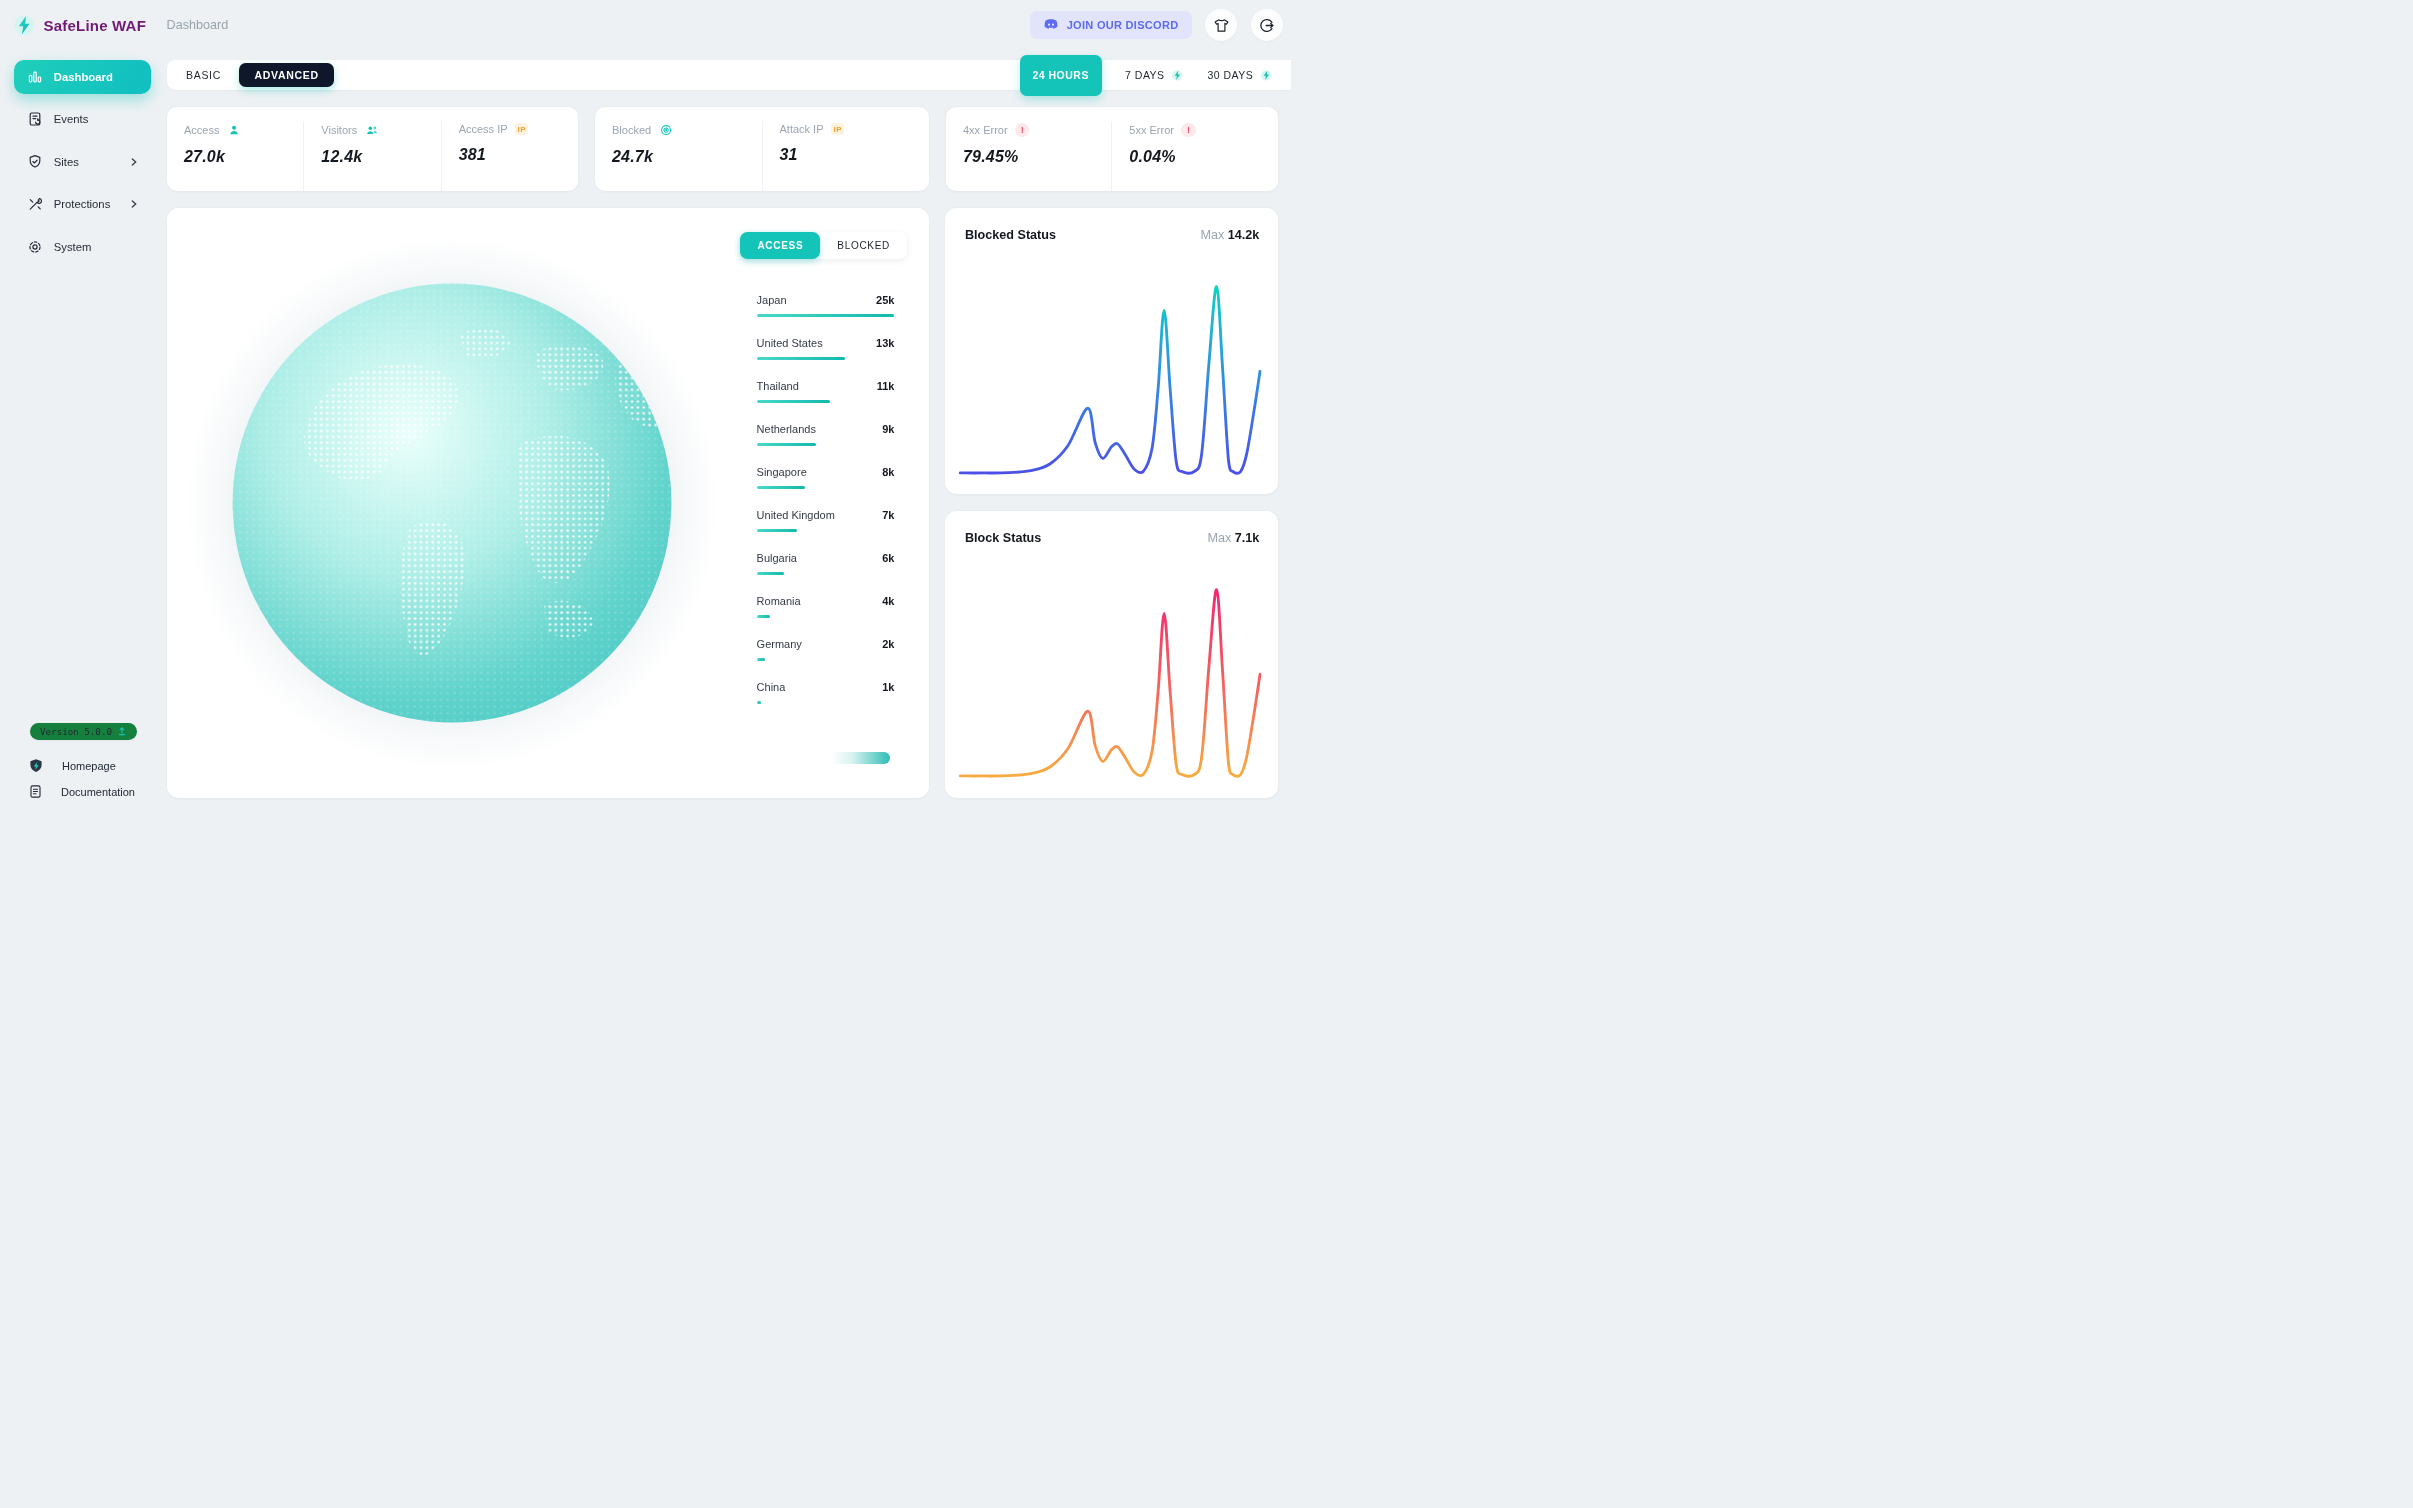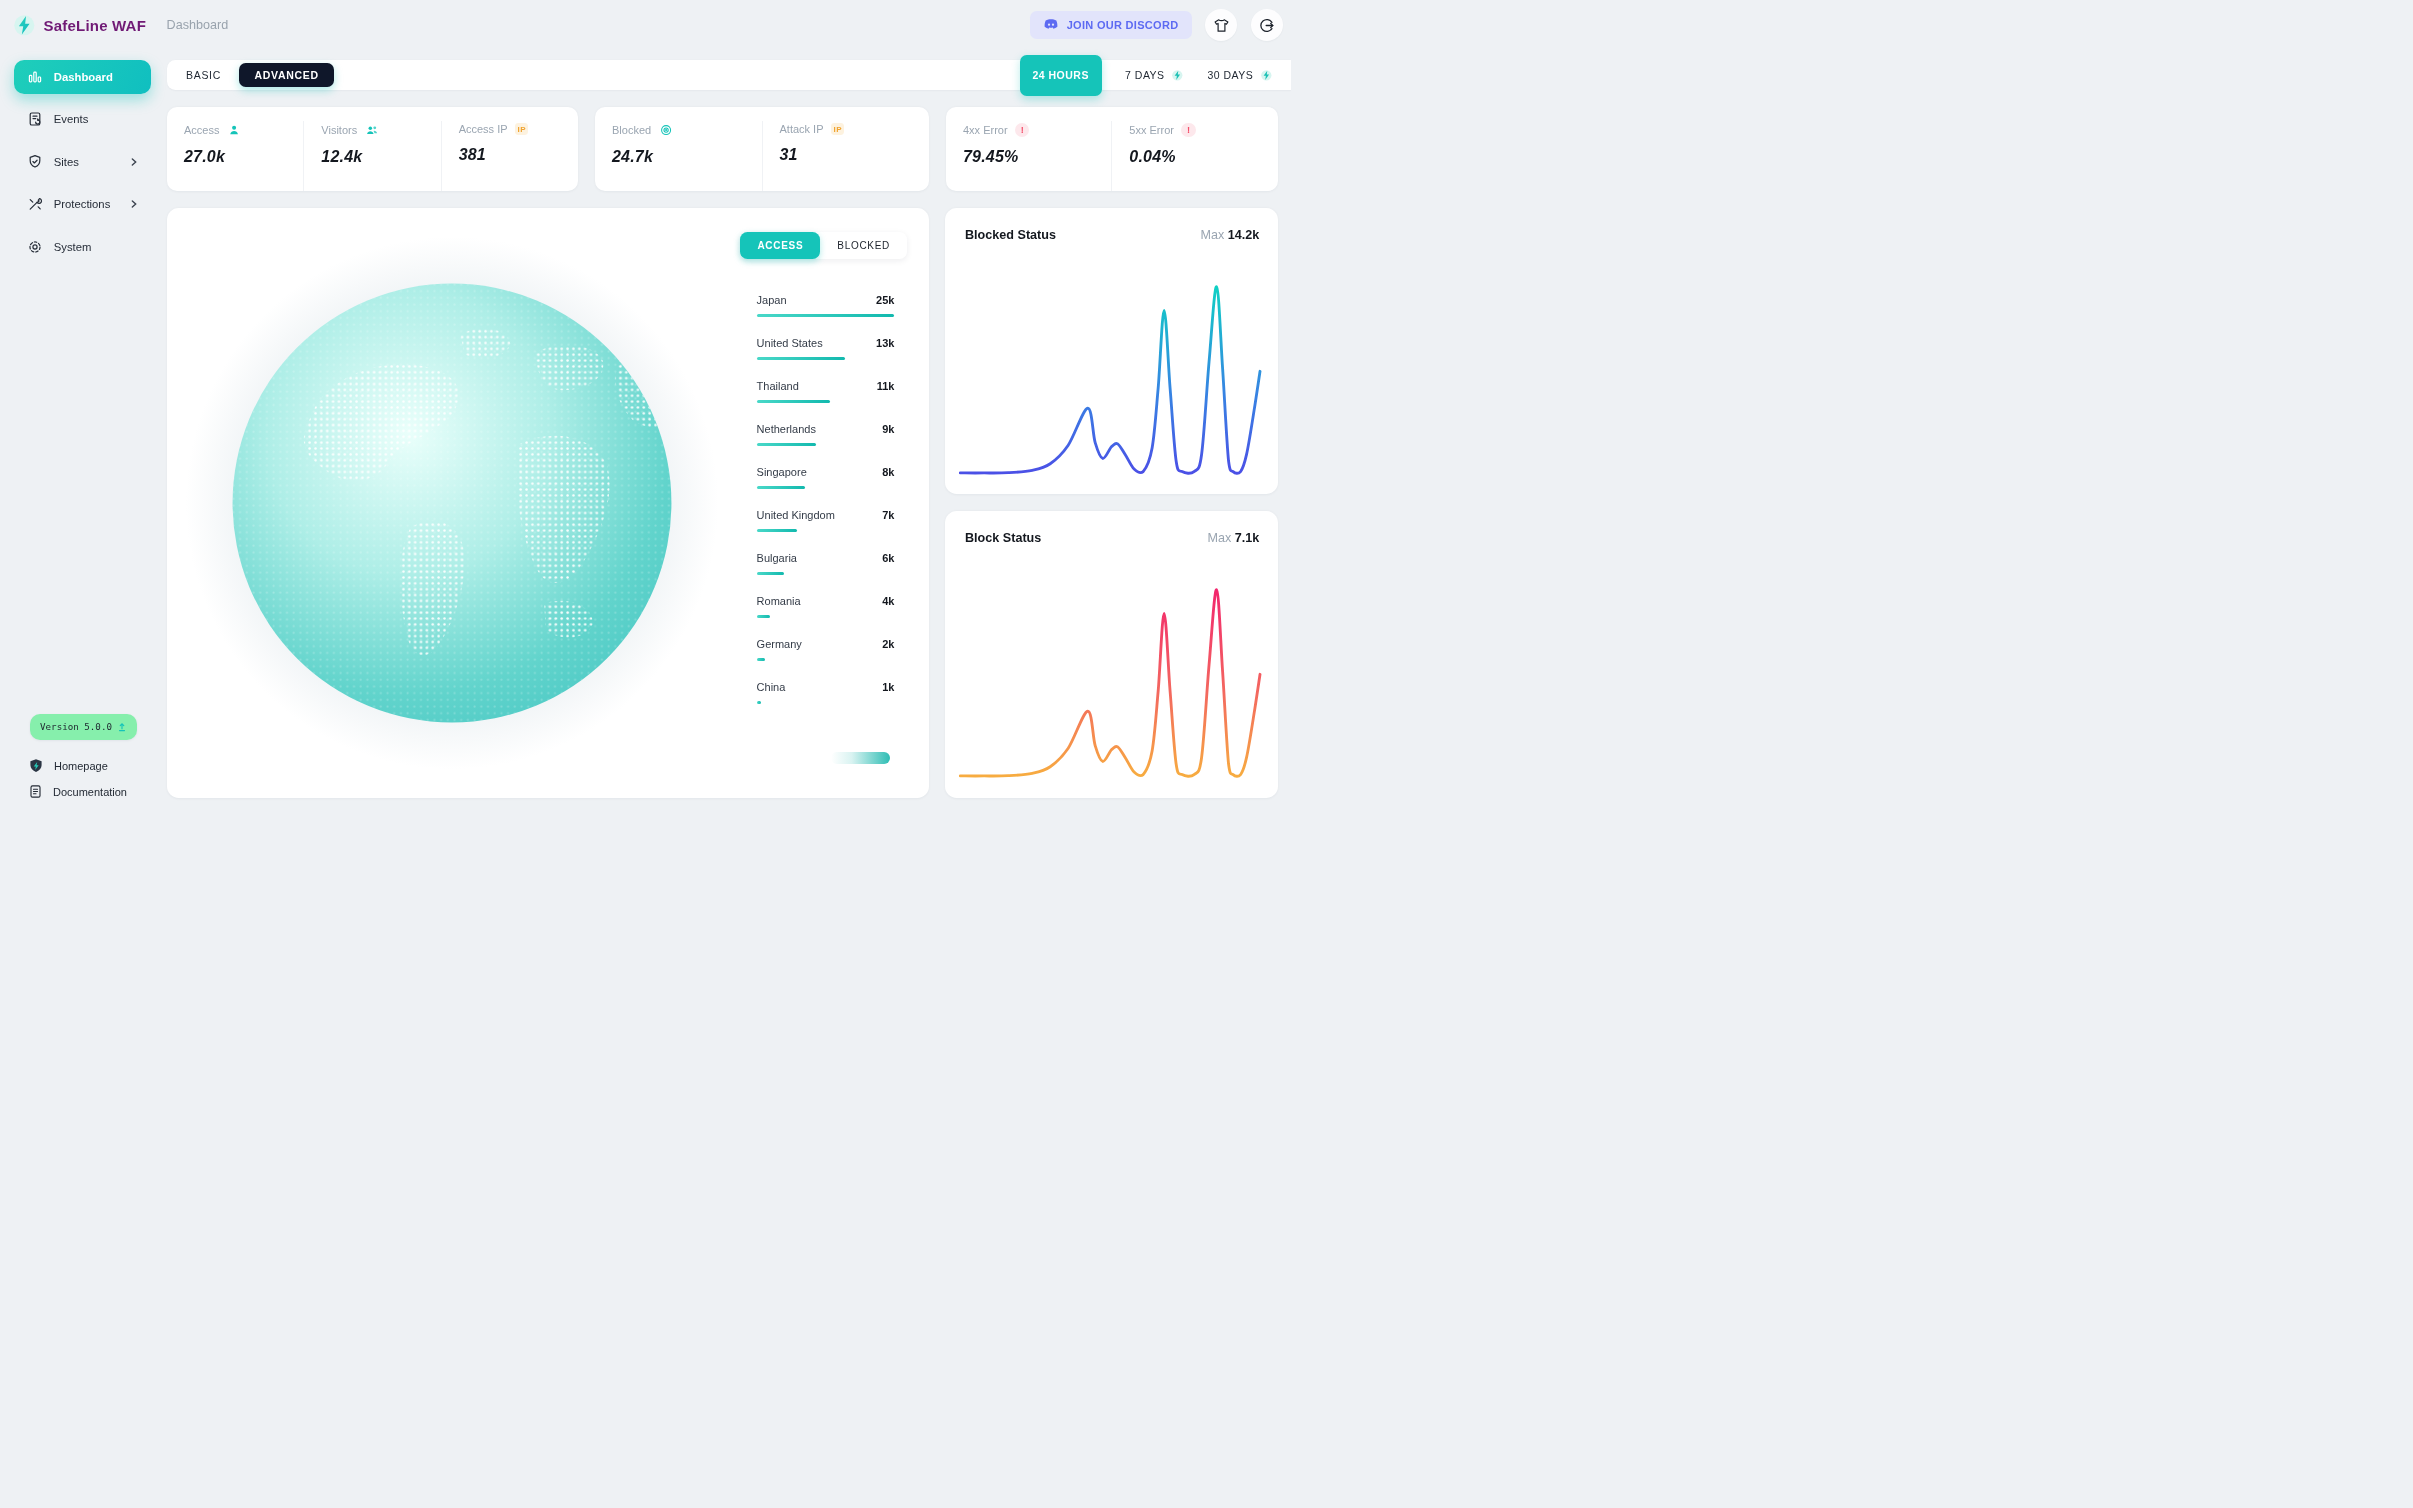--- a/index.html
+++ b/index.html
@@ -45,26 +45,26 @@
   .nav-item .nav-icon { width:16px; height:16px; margin-right:11px; flex:none; }
   .nav-item .chevron { margin-left:auto; color:#3d4450; }
   .nav-item.active {
     background:linear-gradient(115deg,#1fceba,#0fбfc2,#10bfc0);
     background:linear-gradient(115deg,#1fceba,#10bfc0);
     color:#fff; font-weight:700;
     box-shadow:0 5.9px 13.4px rgba(18,196,186,.38);
   }
   .sidebar-footer { position:absolute; left:0; right:0; bottom:17px; }
   .version-pill {
-    margin:0 0 13.4px 30px; width:107px; height:26px; border-radius:10px;
-    background:#86efac; box-shadow:0 0.8px 2.5px rgba(20,30,50,.07);
+    margin:0 0 13.4px 30px; width:107px; height:17px; border-radius:10px;
+    background:#15803d; box-shadow:0 0.8px 2.5px rgba(20,30,50,.07);
     display:flex; align-items:center; justify-content:center; gap:5px; cursor:pointer;
     font-family:"DejaVu Sans Mono", monospace; font-size:9.2px; color:#1f2730;
   }
-  .side-link { display:flex; align-items:center; gap:10px; padding:5px 12px 5px 28px; cursor:pointer;
+  .side-link { display:flex; align-items:center; gap:18px; padding:5px 12px 5px 28px; cursor:pointer;
     font-size:11px; color:#232a34; }
 
   
   .toolbar {
     height:30px; margin-top:10px; flex:none; background:#ffffff;
     border-radius:8.4px 0 0 8.4px; display:flex; align-items:center; padding:0 18.4px 0 19px;
     box-shadow:0 0.8px 1.7px rgba(20,30,50,.04);
   }
   .mode-label { font-size:10.5px; letter-spacing:0.7px; color:#1d2530; cursor:pointer; }
   .mode-btn {

